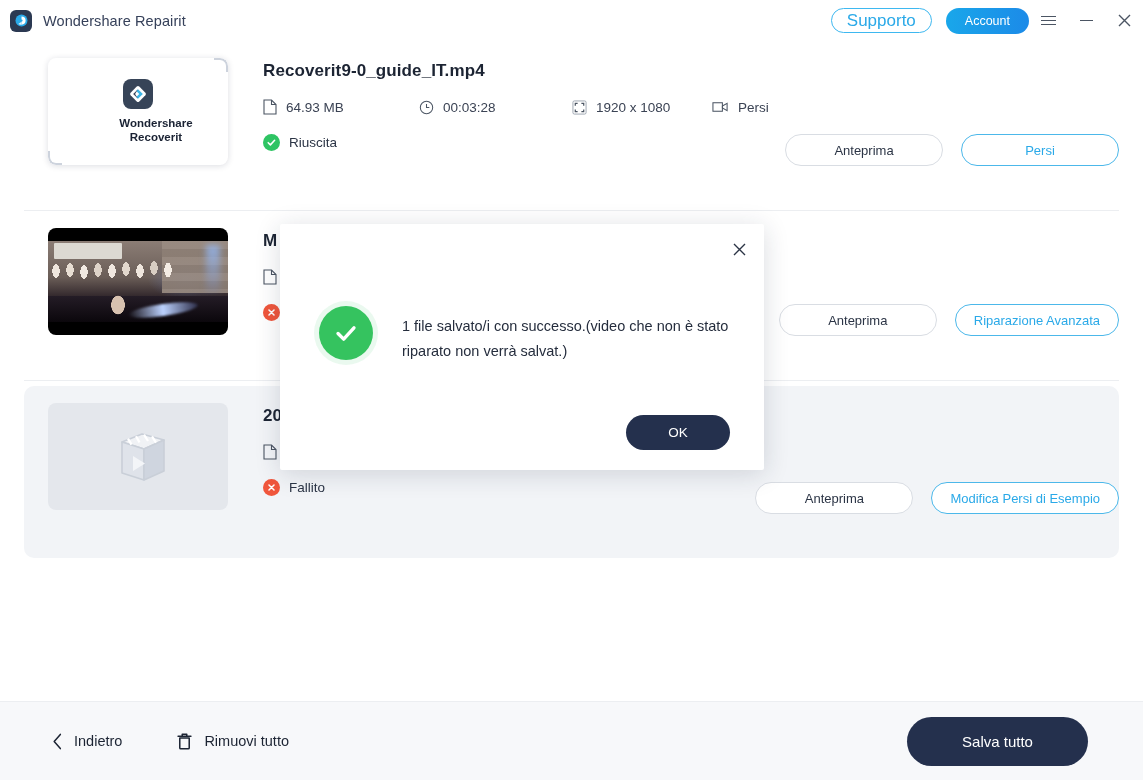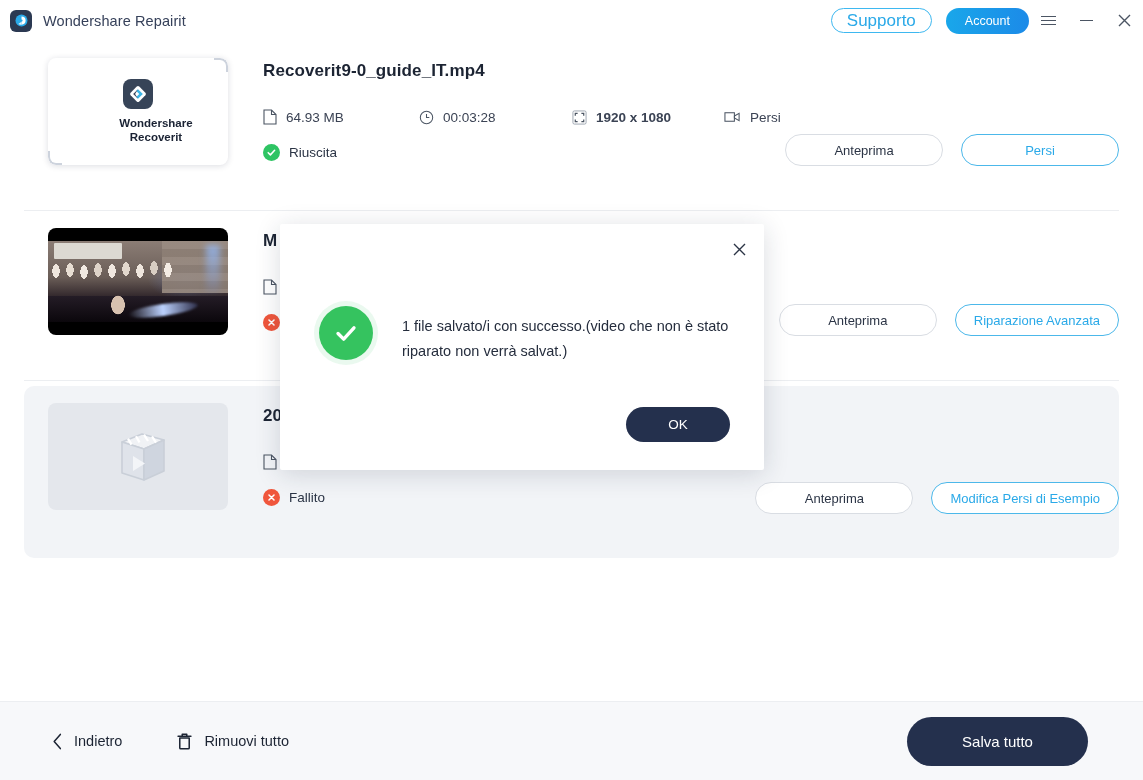--- a/index.html
+++ b/index.html
@@ -179,29 +179,29 @@
     display: flex; align-items: center; justify-content: center;
   }
 
   .info { margin-left: 35px; padding-top: 3px; flex: 1 1 auto; min-width: 0; }
   .fname {
     font-size: 17px; color: #1c2433; font-weight: bold;
     letter-spacing: .1px;
     white-space: nowrap;
   }
   .meta {
-    margin-top: 28px;
+    margin-top: 18px;
     display: flex; align-items: center;
     font-size: 13.5px; color: #3b4354;
   }
   .meta .cell { display: flex; align-items: center; }
   .meta .cell + .cell { margin-left: 0; }
   .m1 { width: 156px; }
   .m2 { width: 153px; }
-  .m3 { width: 152px; font-weight: bold; }
+  .m3 { width: 140px; }
   .meta .ic { margin-right: 9px; display: flex; }
 
   .statusline {
     margin-top: 19px;
     display: flex; align-items: center;
   }
   .badge {
     width: 17px; height: 17px; border-radius: 50%;
     display: flex; align-items: center; justify-content: center;
     flex: none;
@@ -273,21 +273,21 @@
     width: 54px; height: 54px; border-radius: 50%;
     background: #35c35f; flex: none;
     display: flex; align-items: center; justify-content: center;
     box-shadow: 0 0 0 5px rgba(53,195,95,.10);
   }
   .modal-text {
     margin-left: 29px; margin-top: 8px;
     font-size: 14.5px; line-height: 25px; color: #252d3d;
   }
   .modal-ok {
-    position: absolute; right: 34px; bottom: 28px;
+    position: absolute; right: 34px; bottom: 20px;
     width: 104px; height: 35px; border-radius: 18px;
     background: #24304d; color: #fff; font-size: 13.5px;
     display: flex; align-items: center; justify-content: center;
     cursor: pointer;
   }
 </style>
 </head>
 <body>
 
 <div class="app">

